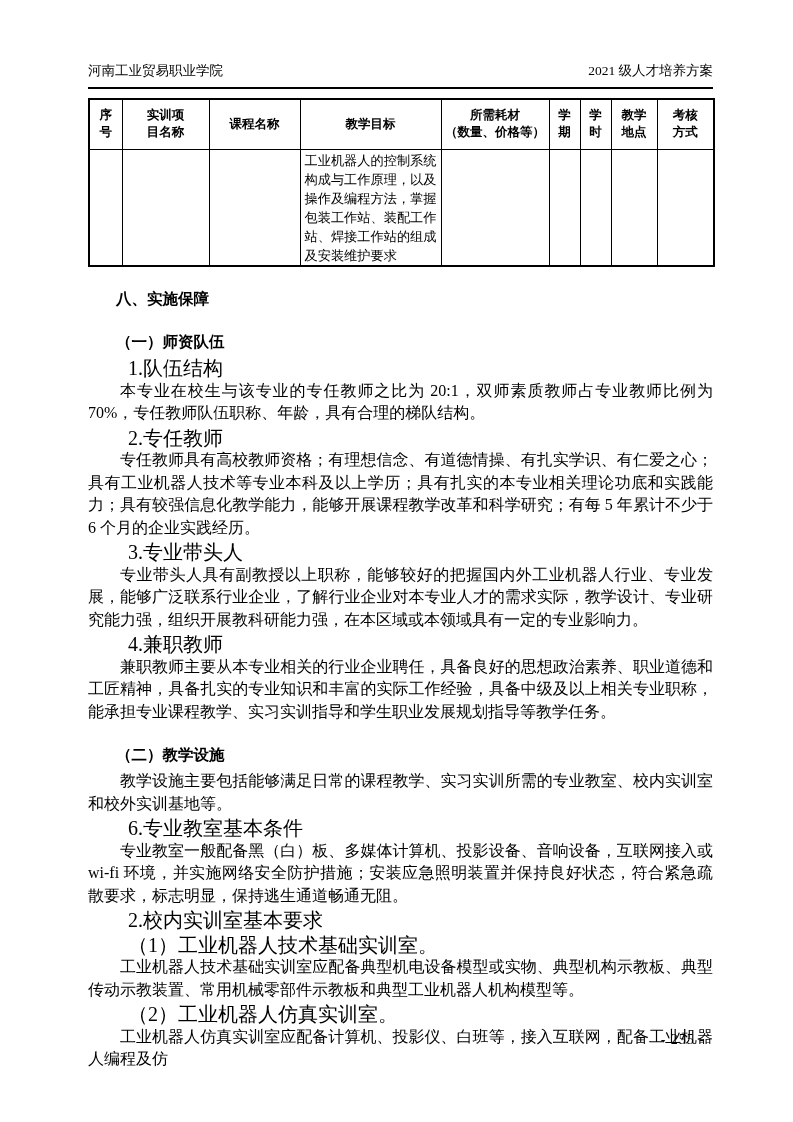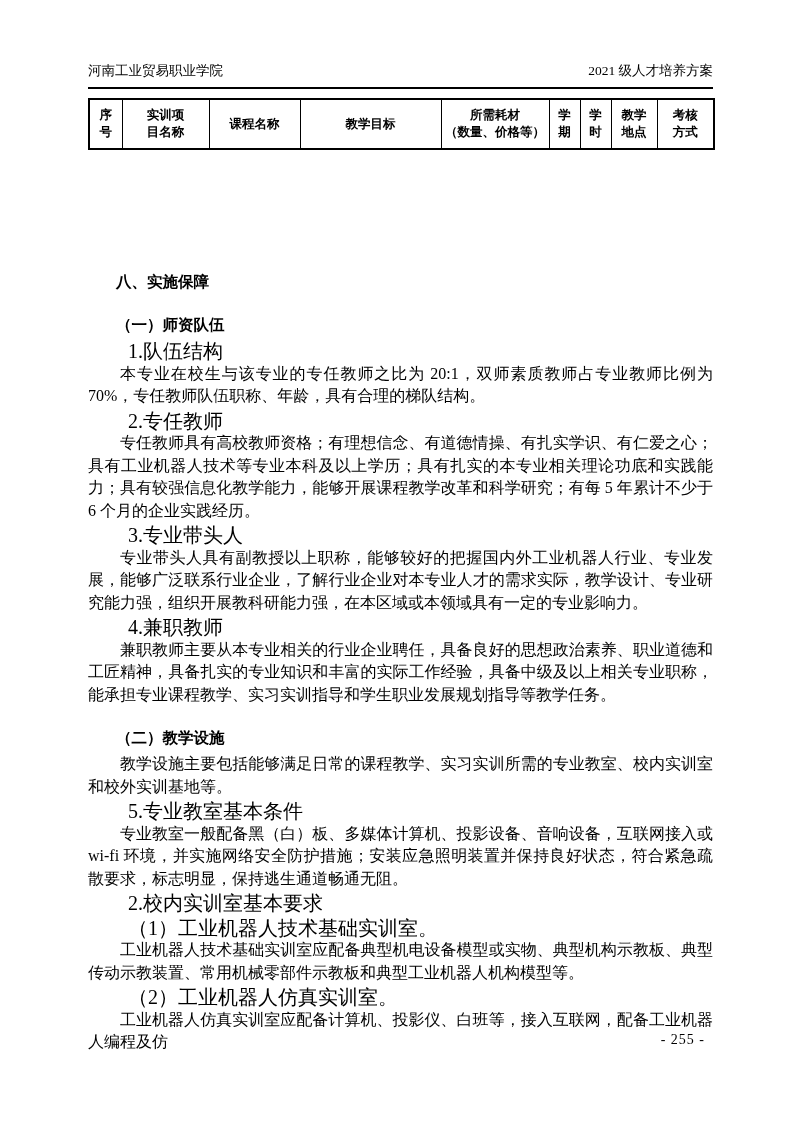--- a/index.html
+++ b/index.html
@@ -31,21 +31,21 @@
     white-space:pre-line;
   }
   tr.head-row { height:50px; }
   tr.body-row { height:112px; }
   td.cell { vertical-align:top; padding:2px 4px; }
   td.objective-cell {
     font-size:13.2px; line-height:19px; text-align:justify;
     vertical-align:top; padding:1px 4px 0 4px;
   }
   .content {
-    position:absolute; left:88px; top:268px; width:625px; padding-top:2px;
+    position:absolute; left:88px; top:268px; width:625px; padding-top:19px;
   }
   .h1, .h2 {
     font-family:"Liberation Sans","DejaVu Sans",sans-serif;
     font-weight:bold; font-size:15.5px; line-height:23px;
     padding-left:28px; margin:0 0 9px 0;
   }
   .h2 { margin:20px 0 4px 0; }
   .item {
     font-size:20px; line-height:22.5px; text-indent:2em; margin:2px 0 0 0;
   }
@@ -91,37 +91,48 @@
 （数量、价格等）</th>
     <th>学
 期</th>
     <th>学
 时</th>
     <th>教学
 地点</th>
     <th>考核
 方式</th>
   </tr>
+  <tr class="body-row">
+    <td class="cell"></td>
+    <td class="cell"></td>
+    <td class="cell"></td>
+    <td class="objective-cell">工业机器人的控制系统构成与工作原理，以及操作及编程方法，掌握包装工作站、装配工作站、焊接工作站的组成及安装维护要求</td>
+    <td class="cell"></td>
+    <td class="cell"></td>
+    <td class="cell"></td>
+    <td class="cell"></td>
+    <td class="cell"></td>
+  </tr>
 </tbody>
   </table>
 
 <div class="content">
   <div class="h1">八、实施保障</div>
   <div class="h2">（一）师资队伍</div>
   <div class="item">1.队伍结构</div>
   <div class="para">本专业在校生与该专业的专任教师之比为 20:1，双师素质教师占专业教师比例为 70%，专任教师队伍职称、年龄，具有合理的梯队结构。</div>
   <div class="item">2.专任教师</div>
   <div class="para">专任教师具有高校教师资格；有理想信念、有道德情操、有扎实学识、有仁爱之心；具有工业机器人技术等专业本科及以上学历；具有扎实的本专业相关理论功底和实践能力；具有较强信息化教学能力，能够开展课程教学改革和科学研究；有每 5 年累计不少于 6 个月的企业实践经历。</div>
   <div class="item">3.专业带头人</div>
   <div class="para">专业带头人具有副教授以上职称，能够较好的把握国内外工业机器人行业、专业发展，能够广泛联系行业企业，了解行业企业对本专业人才的需求实际，教学设计、专业研究能力强，组织开展教科研能力强，在本区域或本领域具有一定的专业影响力。</div>
   <div class="item">4.兼职教师</div>
   <div class="para">兼职教师主要从本专业相关的行业企业聘任，具备良好的思想政治素养、职业道德和工匠精神，具备扎实的专业知识和丰富的实际工作经验，具备中级及以上相关专业职称，能承担专业课程教学、实习实训指导和学生职业发展规划指导等教学任务。</div>
   <div class="h2">（二）教学设施</div>
   <div class="para">教学设施主要包括能够满足日常的课程教学、实习实训所需的专业教室、校内实训室和校外实训基地等。</div>
-  <div class="item">5.专业教室基本条件</div>
+  <div class="item">6.专业教室基本条件</div>
   <div class="para">专业教室一般配备黑（白）板、多媒体计算机、投影设备、音响设备，互联网接入或 wi-fi 环境，并实施网络安全防护措施；安装应急照明装置并保持良好状态，符合紧急疏散要求，标志明显，保持逃生通道畅通无阻。</div>
   <div class="item">2.校内实训室基本要求</div>
   <div class="item">（1）工业机器人技术基础实训室。</div>
   <div class="para">工业机器人技术基础实训室应配备典型机电设备模型或实物、典型机构示教板、典型传动示教装置、常用机械零部件示教板和典型工业机器人机构模型等。</div>
   <div class="item">（2）工业机器人仿真实训室。</div>
   <div class="para">工业机器人仿真实训室应配备计算机、投影仪、白班等，接入互联网，配备工业机器人编程及仿</div>
 </div>
 
 <div class="footer">- 255 -</div>
 

